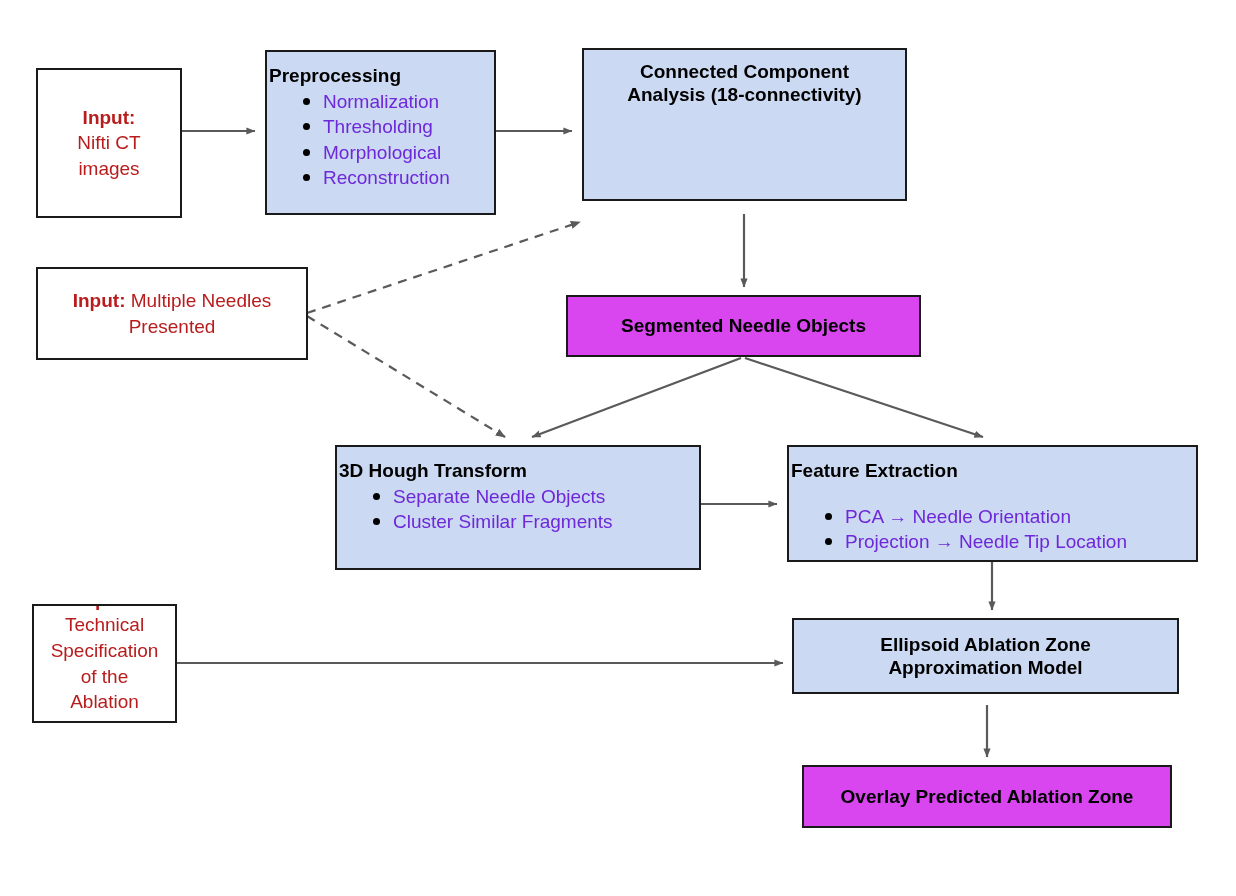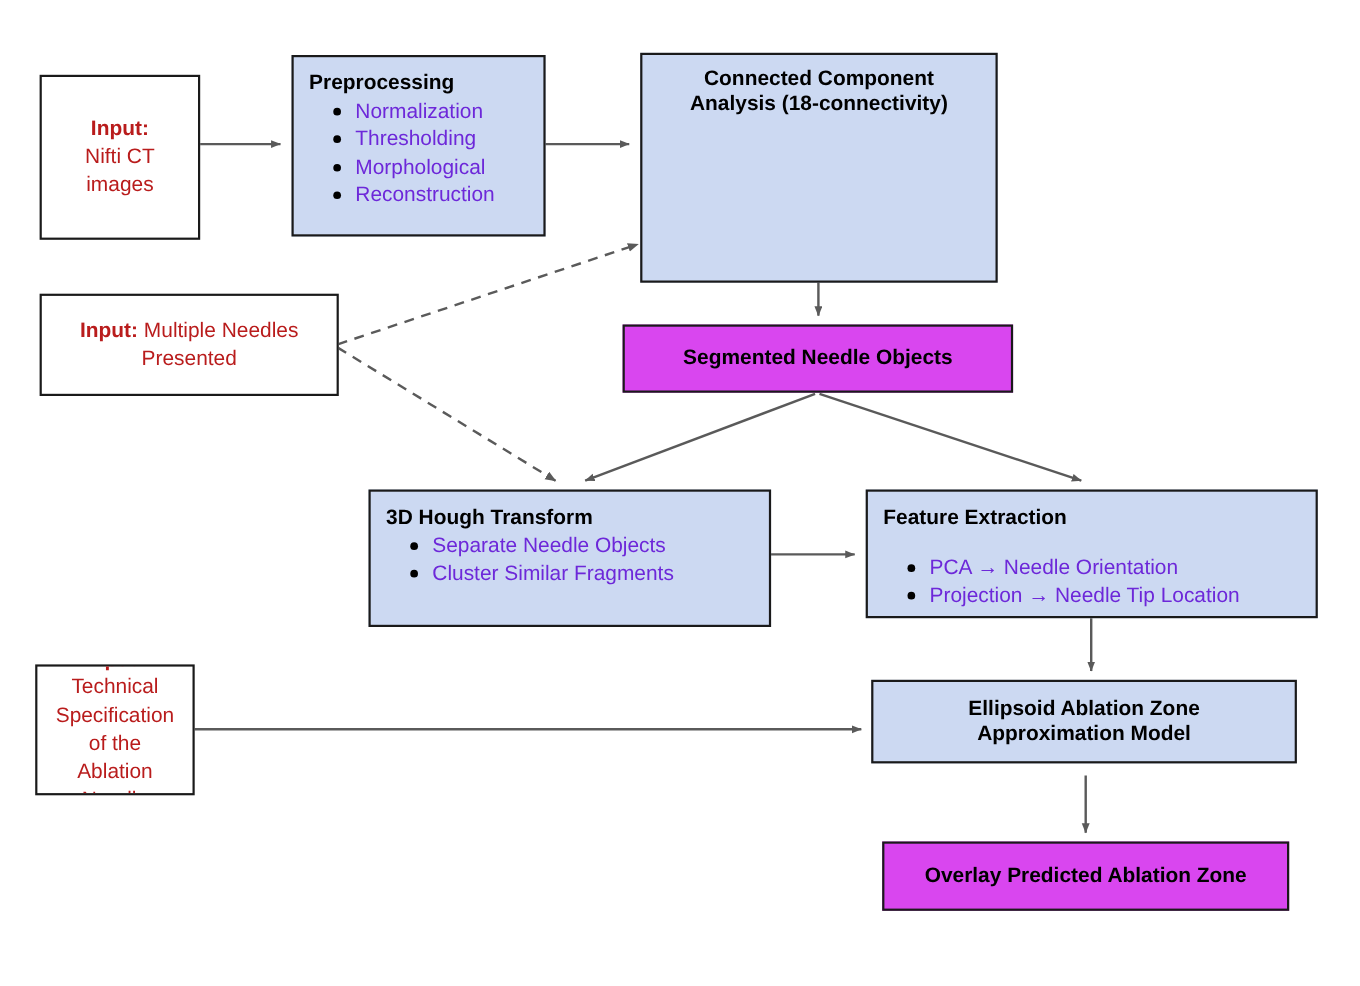--- a/index.html
+++ b/index.html
@@ -39,21 +39,21 @@
   .node.fill-peach { background: #d946ef; }
   .node.fill-white { background: #ffffff; }
 
   .node-title {
     font-weight: bold;
     font-size: 19px;
     color: #000000;
     line-height: 1.22;
   }
   .node-title.center { text-align: center; padding: 0 6px; }
-  .node-title.left   { text-align: left; padding-left: 14px; }
+  .node-title.left   { text-align: left; padding-left: 2px; }
 
   .node-plaintext {
     font-size: 19px;
     color: #b91c1c;
     text-align: center;
     line-height: 1.35;
     padding: 0 8px;
   }
   .node-plaintext .lead { font-weight: bold; }
 
@@ -153,21 +153,21 @@
   <div class="node fill-blue" style="left:265px; top:50px; width:231px; height:165px; justify-content:flex-start; padding-top:12px;">
     <div class="node-title left">Preprocessing</div>
     <ul class="bullets">
       <li>Normalization</li>
       <li>Thresholding</li>
       <li>Morphological</li>
       <li style="padding-left:22px;">Reconstruction</li>
     </ul>
   </div>
 
-  <div class="node fill-blue" style="left:582px; top:48px; width:325px; height:209px; justify-content:flex-start; padding-top:10px;">
+  <div class="node fill-blue" style="left:582px; top:48px; width:325px; height:153px; justify-content:flex-start; padding-top:10px;">
     <div class="node-title center">Connected Component</div>
     <div class="node-title center">Analysis (18-connectivity)</div>
   </div>
 
   <div class="node fill-white" style="left:36px; top:267px; width:272px; height:93px;">
     <div class="node-plaintext">
       <span class="lead">Input:</span>
       <span>Multiple Needles</span><br>
       <span>Presented</span>
     </div>

